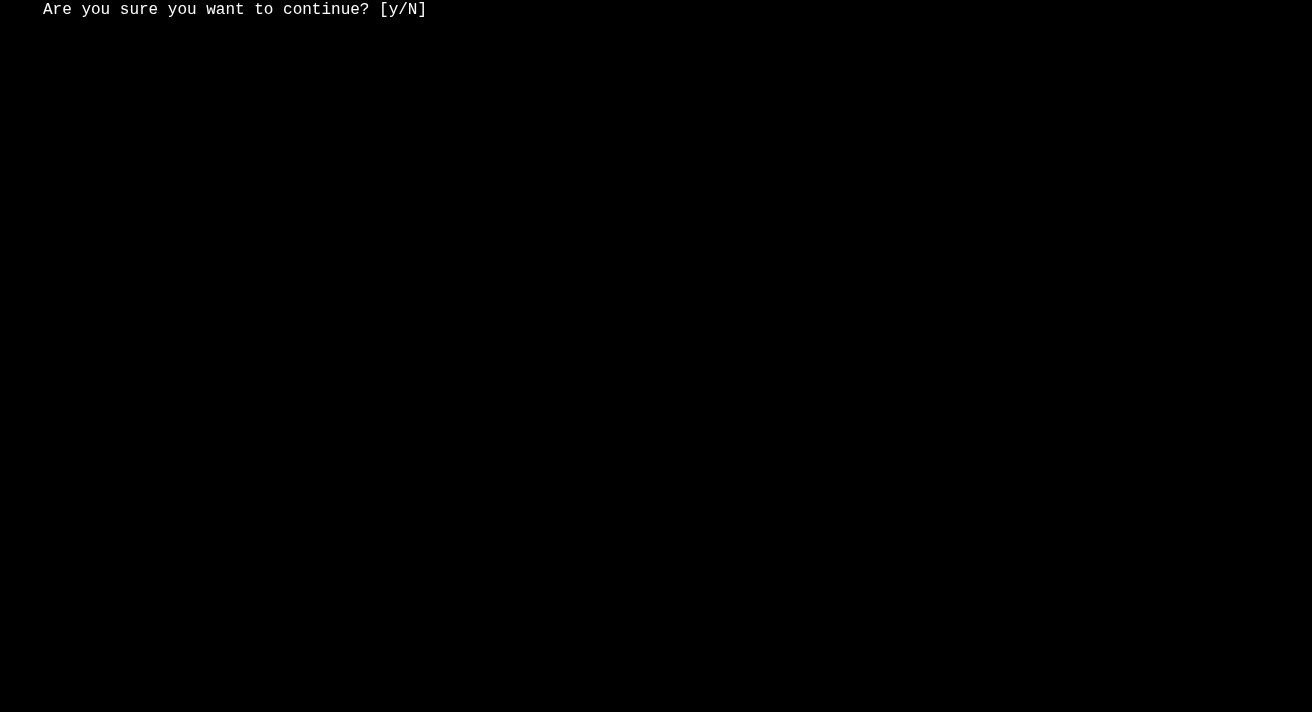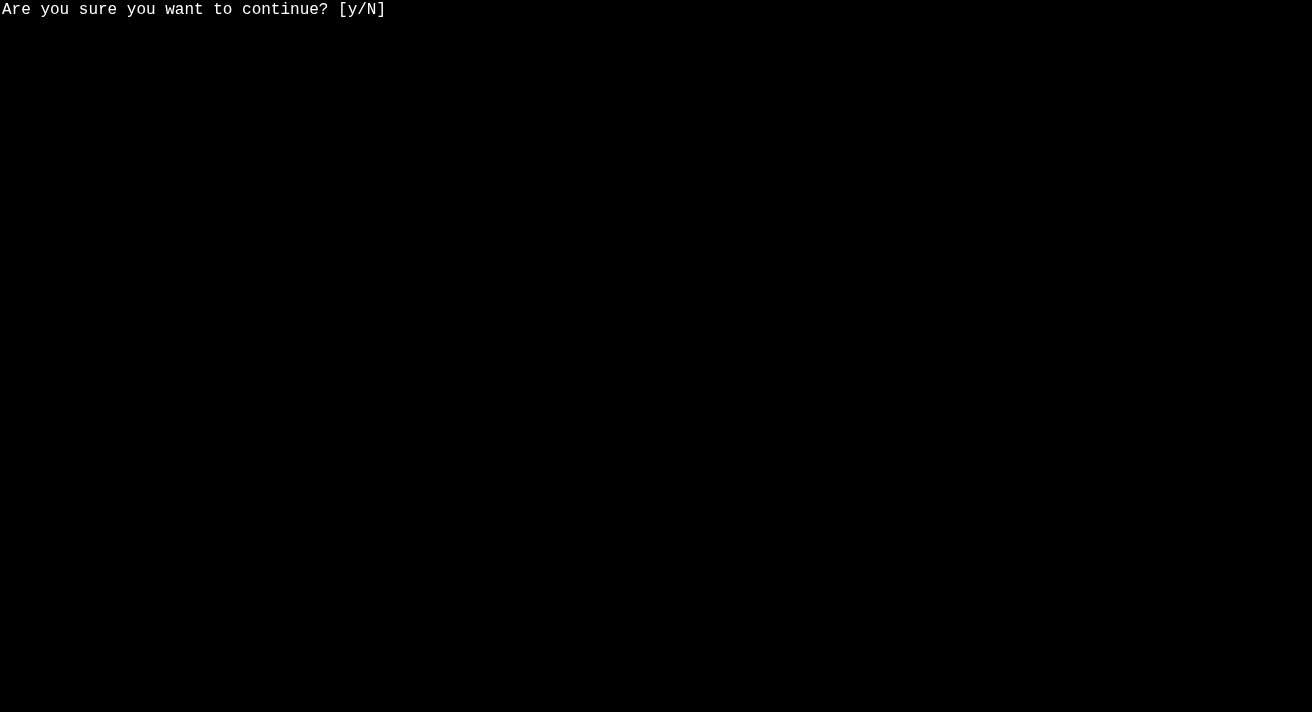--- a/index.html
+++ b/index.html
@@ -19,20 +19,21 @@
     }
     .terminal {
       width: 100%;
       height: 100%;
       padding: 0 2px;
       white-space: pre;
       line-height: 1.25;
     }
     .prompt-line {
       display: inline;
+      margin-left: 41px;
     }
     .cursor-input {
       display: inline;
       outline: none;
       border: none;
       background: transparent;
       color: #ffffff;
       font-family: inherit;
       font-size: inherit;
       caret-color: #ffffff;

